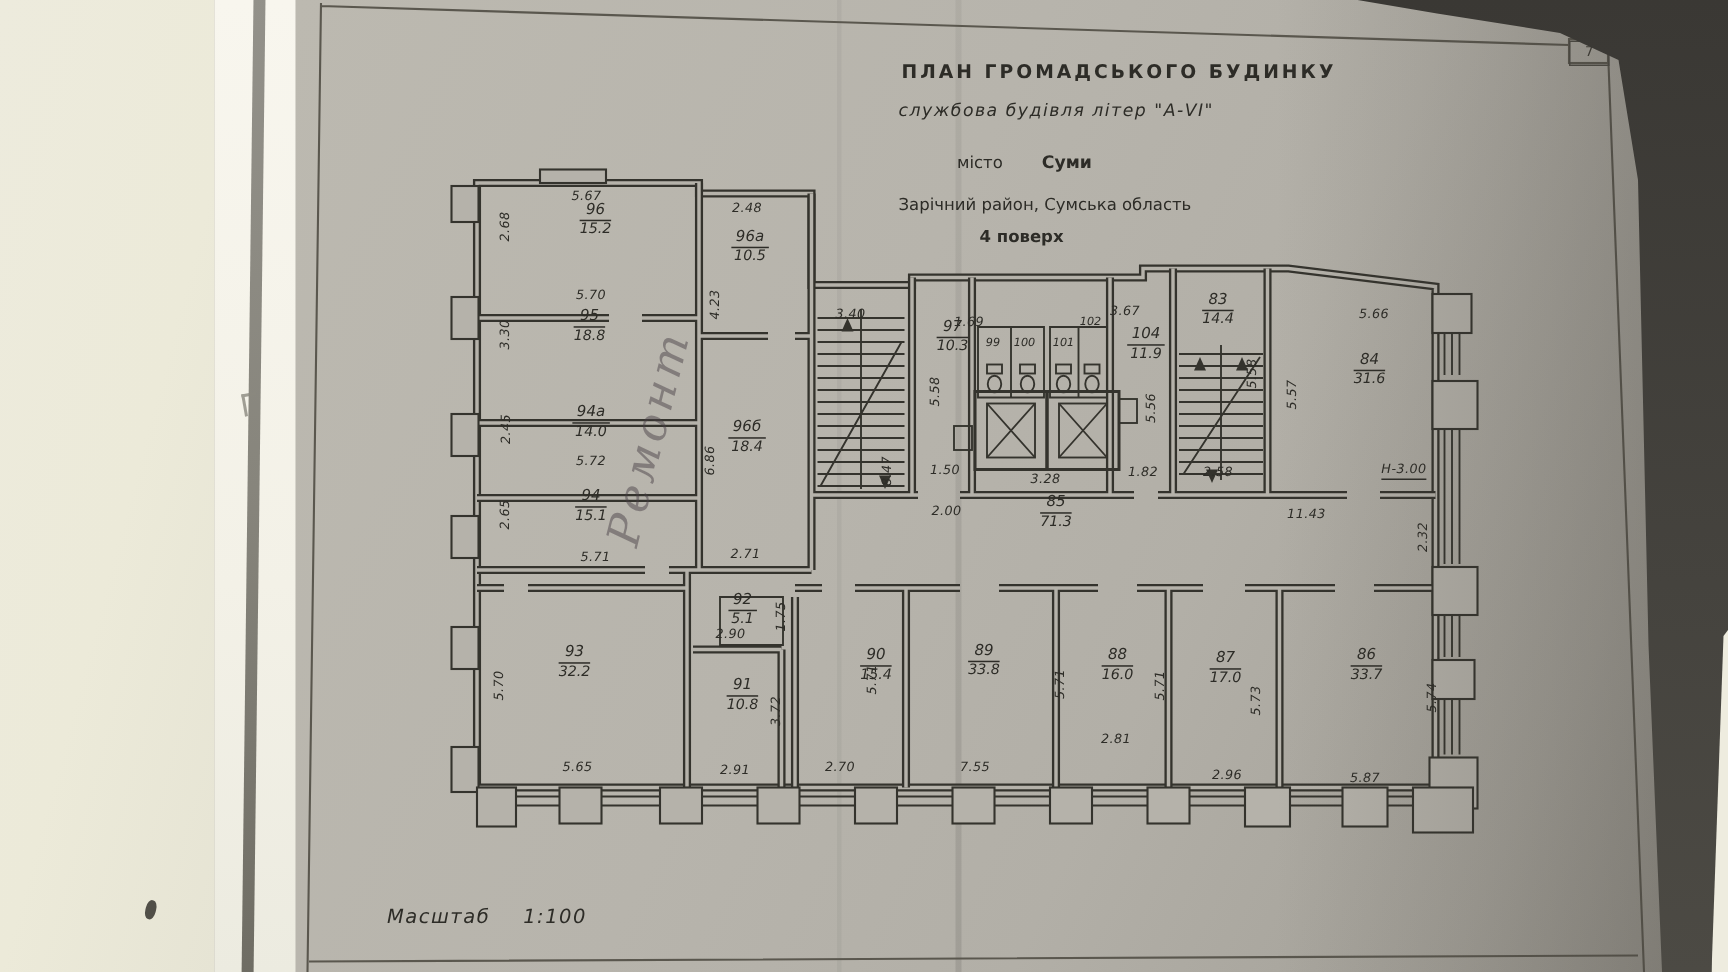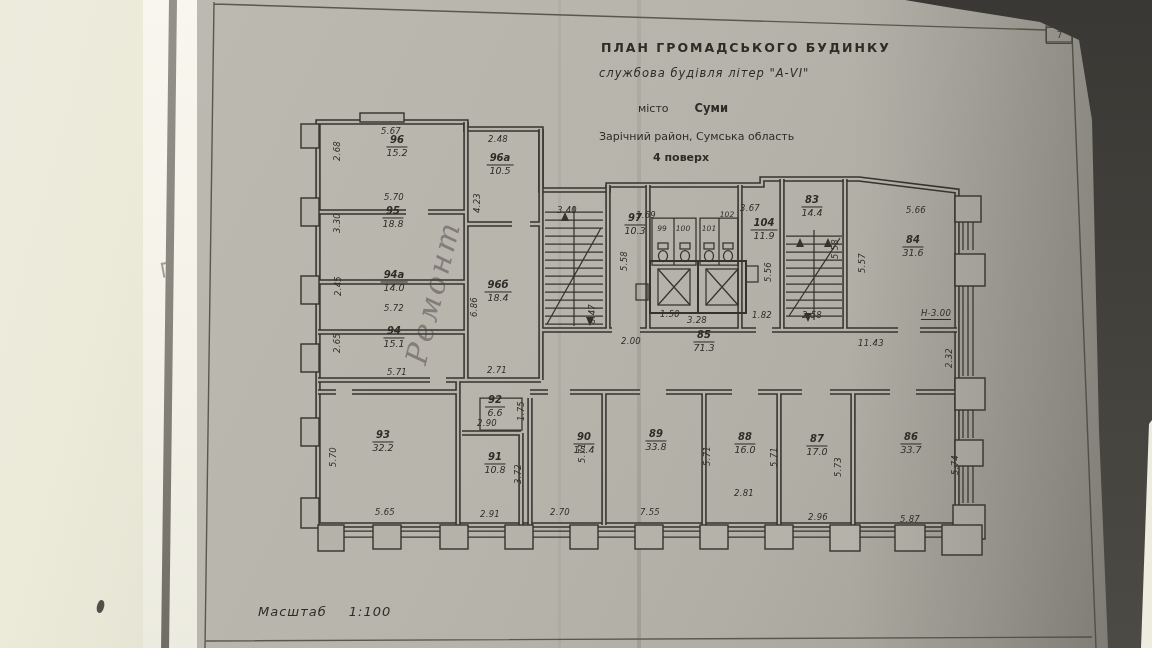--- a/index.html
+++ b/index.html
@@ -39,21 +39,21 @@
   .wB{stroke:#b5b2aa;stroke-width:2.3;fill:none;}
   .t{stroke:#34332d;stroke-width:1.25;fill:none;}
   .t2{stroke:#34332d;stroke-width:2;fill:none;}
   .pier{stroke:#34332d;stroke-width:1.4;fill:#b5b2aa;}
   .arrow{fill:#34332d;stroke:none;}
   .bord{stroke:#5a574e;stroke-width:1.4;fill:none;}
   
   .lab-layer{position:absolute;left:0;top:0;width:1152px;height:648px;}
   .room-label{position:absolute;transform:translate(-50%,-50%);text-align:center;
     font-style:italic;line-height:1.08;white-space:nowrap;}
-  .rnum{display:block;font-size:10px;border-bottom:1px solid #2d2c27;padding:0 3px 0;font-weight:bold;}
+  .rnum{display:block;font-size:10px;border-bottom:1px solid #2d2c27;padding:0 3px 0;}
   .rarea{display:block;font-size:9.5px;padding-top:1px;}
   .dim-label{position:absolute;transform:translate(-50%,-50%);font-size:8.5px;
     font-style:italic;white-space:nowrap;letter-spacing:.3px;}
   .dim-label.v{transform:translate(-50%,-50%) rotate(-90deg);}
   .dim-label.u{border-bottom:1px solid #2d2c27;padding-bottom:1px;}
   .wc-label{position:absolute;transform:translate(-50%,-50%);font-size:7.5px;font-style:italic;}
   
   .tline{position:absolute;white-space:nowrap;}
   .t1{left:601px;top:40px;font-size:12.5px;font-weight:bold;letter-spacing:2px;}
   .t2x{left:599px;top:66px;font-size:11.5px;font-style:italic;letter-spacing:1px;}
@@ -206,21 +206,21 @@
       <div class="room-label" style="left: 913px; top: 247px;">
         <div class="rnum">84</div>
         <div class="rarea">31.6</div>
       </div>
       <div class="room-label" style="left: 704px; top: 342px;">
         <div class="rnum">85</div>
         <div class="rarea">71.3</div>
       </div>
       <div class="room-label" style="left: 495px; top: 407px;">
         <div class="rnum">92</div>
-        <div class="rarea">6.6</div>
+        <div class="rarea">5.1</div>
       </div>
       <div class="room-label" style="left: 383px; top: 442px;">
         <div class="rnum">93</div>
         <div class="rarea">32.2</div>
       </div>
       <div class="room-label" style="left: 495px; top: 464px;">
         <div class="rnum">91</div>
         <div class="rarea">10.8</div>
       </div>
       <div class="room-label" style="left: 562px; top: 444px; margin-left: 22px;">
@@ -258,21 +258,21 @@
       <div class="dim-label" style="left: 397px; top: 372px;">5.71</div>
       <div class="dim-label v" style="left: 477px; top: 203px;">4.23</div>
       <div class="dim-label v" style="left: 474px; top: 307px;">6.86</div>
       <div class="dim-label" style="left: 497px; top: 370px;">2.71</div>
       <div class="dim-label" style="left: 567px; top: 210px;">3.40</div>
       <div class="dim-label" style="left: 646px; top: 215px;">1.69</div>
       <div class="dim-label" style="left: 750px; top: 208px;">3.67</div>
       <div class="dim-label" style="left: 916px; top: 210px;">5.66</div>
       <div class="dim-label v" style="left: 624px; top: 261px;">5.58</div>
       <div class="dim-label v" style="left: 592px; top: 314px;">8.47</div>
-      <div class="dim-label" style="left: 630px; top: 314px; margin-left: 40px;">1.50</div>
+      <div class="dim-label" style="left: 630px; top: 314px;">1.50</div>
       <div class="dim-label" style="left: 631px; top: 341px;">2.00</div>
       <div class="dim-label" style="left: 697px; top: 320px;">3.28</div>
       <div class="dim-label v" style="left: 768px; top: 272px;">5.56</div>
       <div class="dim-label" style="left: 762px; top: 315px;">1.82</div>
       <div class="dim-label" style="left: 812px; top: 315px;">2.58</div>
       <div class="dim-label v" style="left: 835px; top: 249px;">5.58</div>
       <div class="dim-label v" style="left: 862px; top: 263px;">5.57</div>
       <div class="dim-label" style="left: 871px; top: 343px;">11.43</div>
       <div class="dim-label u" style="left: 936px; top: 314px;">H-3.00</div>
       <div class="dim-label v" style="left: 949px; top: 358px;">2.32</div>

